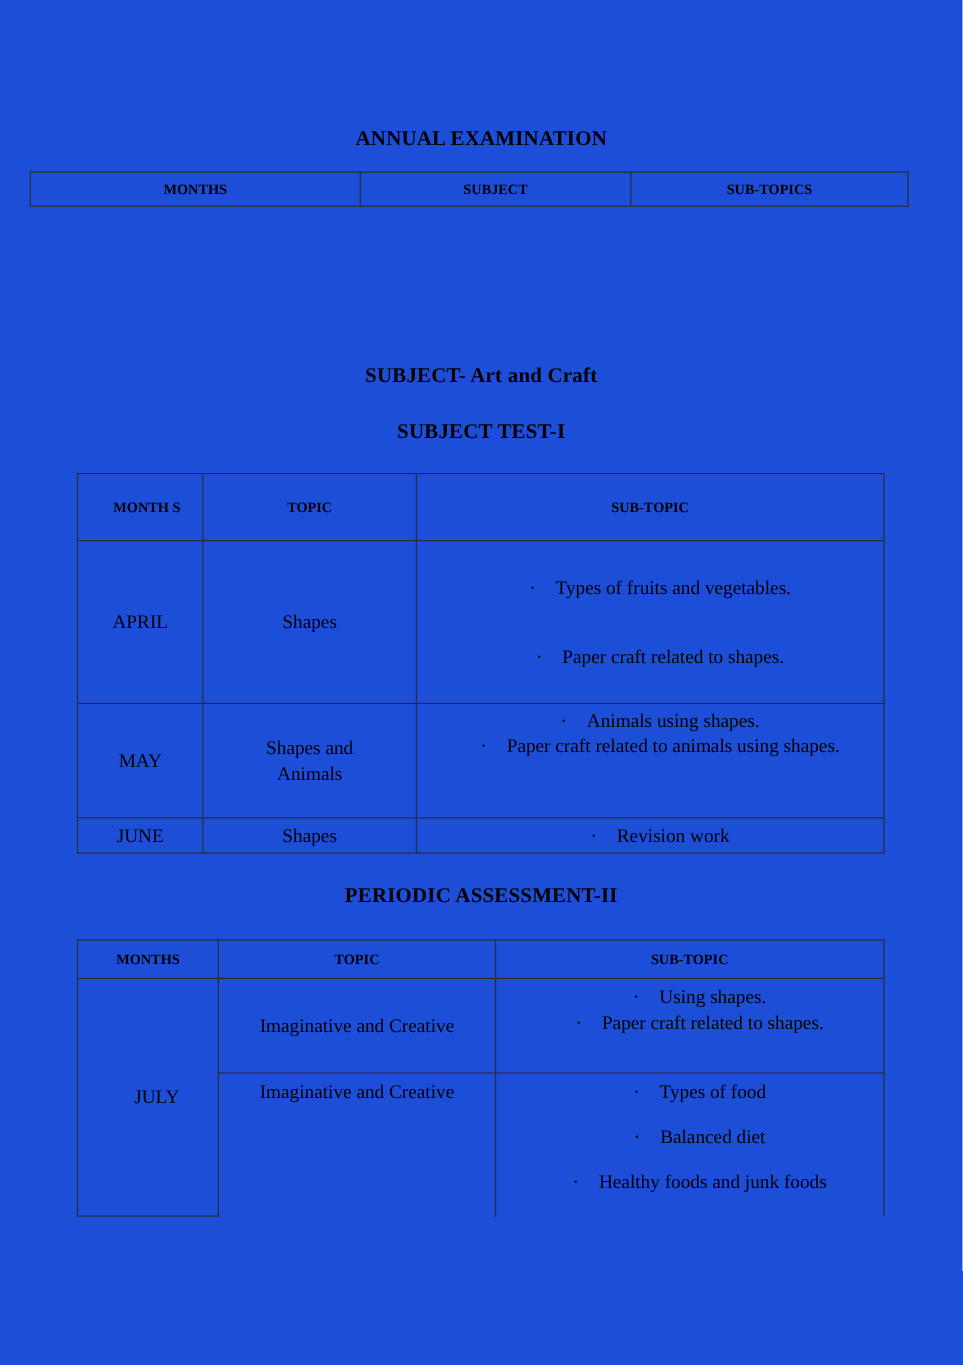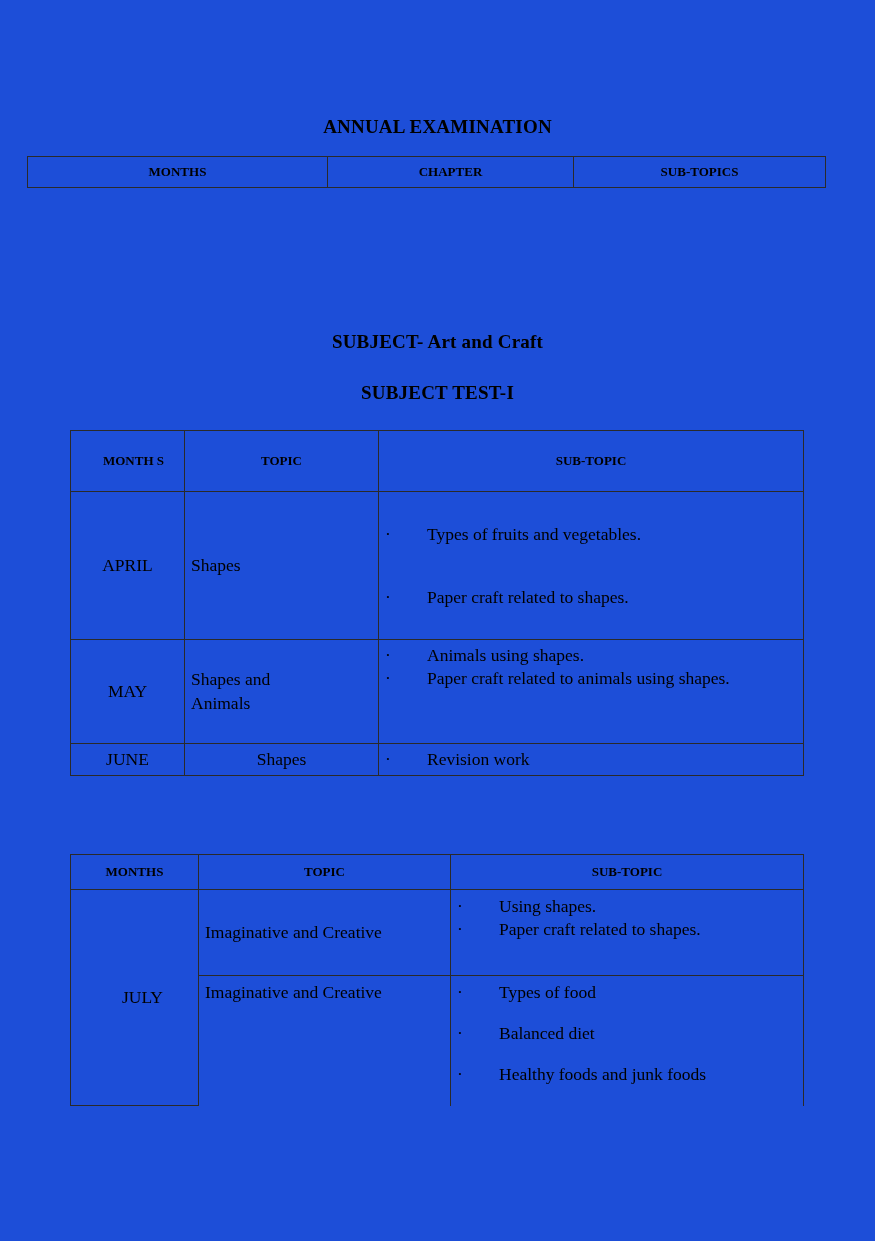--- a/index.html
+++ b/index.html
@@ -42,21 +42,21 @@
     table-layout: fixed;
     position: absolute;
     font-size: 17.5px;
     line-height: 1.3;
   }
   table td, table th {
     border: 1.3px solid #2a2a2a;
     padding: 2px 6px;
     vertical-align: middle;
     font-weight: normal;
-    text-align: left;
+    text-align: center;
   }
   .hdr {
     text-align: center;
     font-weight: bold;
     font-size: 13px;
     vertical-align: middle;
   }
   .ctr { text-align: center; }
 
   
@@ -156,21 +156,21 @@
 
   <table id="tbl-annual">
     <colgroup>
       <col class="c1">
         <col class="c2">
         <col class="c3">
     </colgroup>
     <tbody>
       <tr>
         <td class="hdr">MONTHS</td>
-        <td class="hdr">CHAPTER</td>
+        <td class="hdr">SUBJECT</td>
         <td class="hdr">SUB-TOPICS</td>
       </tr>
     </tbody>
   </table>
 
   <div class="heading" id="h-subject">SUBJECT- Art and Craft</div>
 
   <div class="heading" id="h-pt1">SUBJECT TEST-I</div>
 
   <table id="tbl-pt1">
@@ -216,20 +216,21 @@
         <td class="ctr">Shapes</td>
         <td class="sub-cell">
           <ul class="blist tight">
             <li><span class="bdot">·</span><span>Revision work</span></li>
           </ul>
         </td>
       </tr>
     </tbody>
   </table>
 
+  <div class="heading" id="h-pa2">PERIODIC ASSESSMENT-II</div>
 
   <table id="tbl-pa2">
     <colgroup>
       <col class="c1">
         <col class="c2">
         <col class="c3">
     </colgroup>
     <tbody>
       <tr class="hdr-row">
         <td class="hdr">MONTHS</td>

